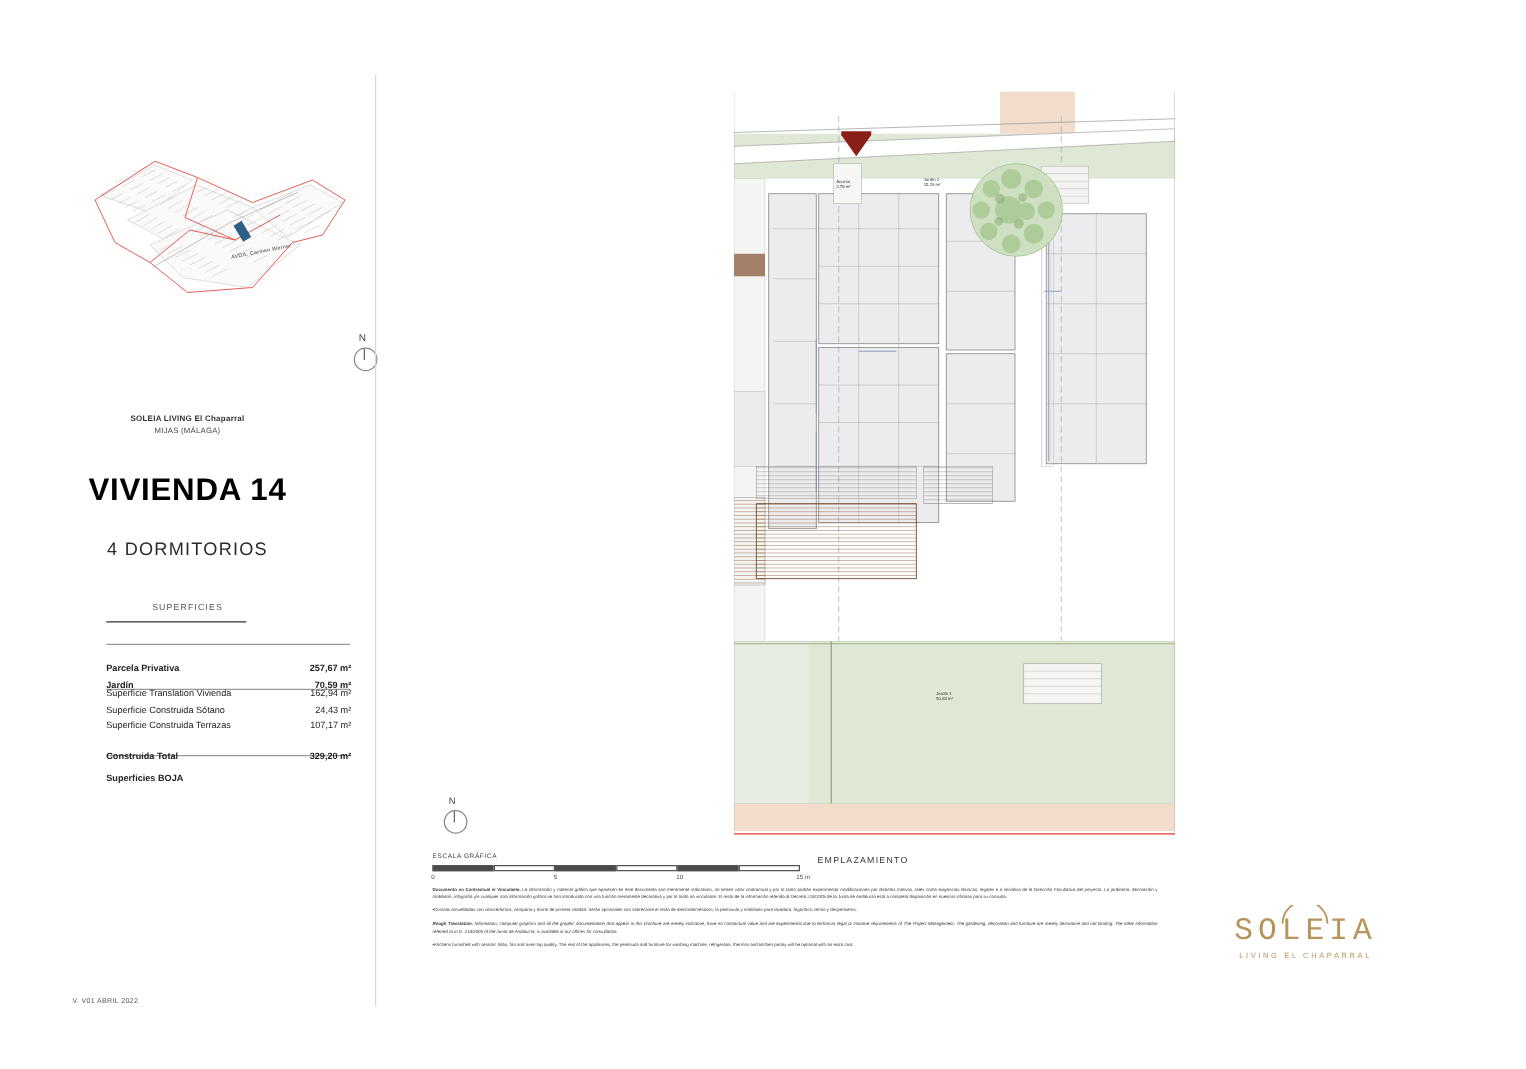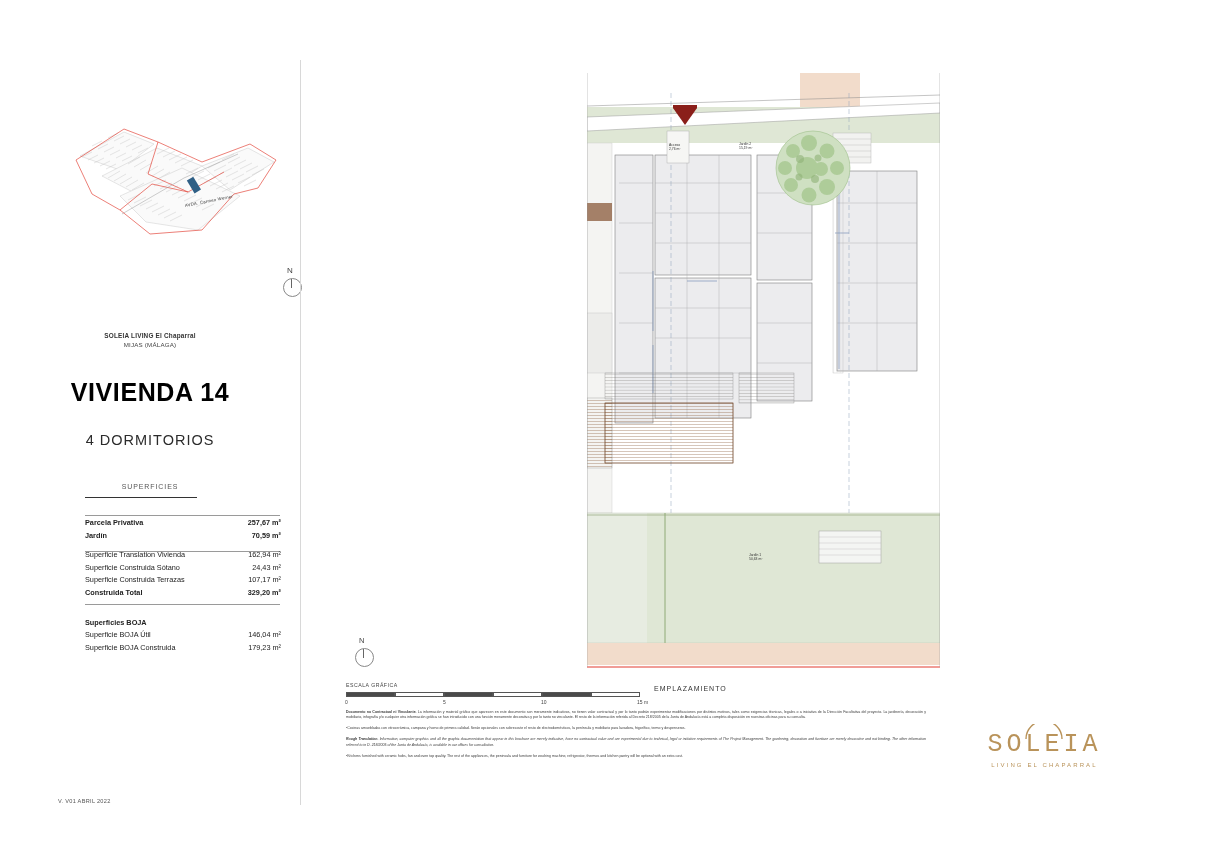--- a/index.html
+++ b/index.html
@@ -151,21 +151,21 @@
     width: 196px;
   }
   .trow {
     position: relative;
     height: 12.5px;
     font-size: 7.3px;
     color: #222;
   }
   .trow .lbl { position: absolute; left: 0; top: 0; white-space: nowrap; }
   .trow .val { position: absolute; left: 158px; top: 0; text-align: right; width: 38px; white-space: nowrap;}
-  .trow.bold .lbl, .trow.bold .val { font-weight: bold; }
+  .trow.bold .lbl, .trow.bold .val { font-weight: bold; margin-top: 12px; }
   .gap { height: 7px; }
 
   #boja-head {
     position: absolute;
     left: 85px; top: 618px;
     font-size: 7.3px;
     font-weight: bold;
     color: #222;
   }
   #boja-rows {
@@ -396,30 +396,20 @@
       <span class="lbl">Superficie Construida Terrazas</span>
       <span class="val">107,17 m²</span>
     </div>
     <div class="trow bold">
       <span class="lbl">Construida Total</span>
       <span class="val">329,20 m²</span>
     </div>
   </div>
 
   <div id="boja-head">Superficies BOJA</div>
-  <div id="boja-rows">
-    <div class="trow">
-      <span class="lbl">Superficie BOJA Útil</span>
-      <span class="val">146,04 m²</span>
-    </div>
-    <div class="trow">
-      <span class="lbl">Superficie BOJA Construida</span>
-      <span class="val">179,23 m²</span>
-    </div>
-  </div>
 
   <div id="version-footer">V. V01    ABRIL 2022</div>
 </div>
 
 <div id="panel-divider"></div>
 
 <div id="drawing">
   <svg width="353" height="600" viewBox="0 0 353 600" xmlns="http://www.w3.org/2000/svg">
     <defs>
       <pattern id="deckH" width="4" height="3" patternUnits="userSpaceOnUse">

